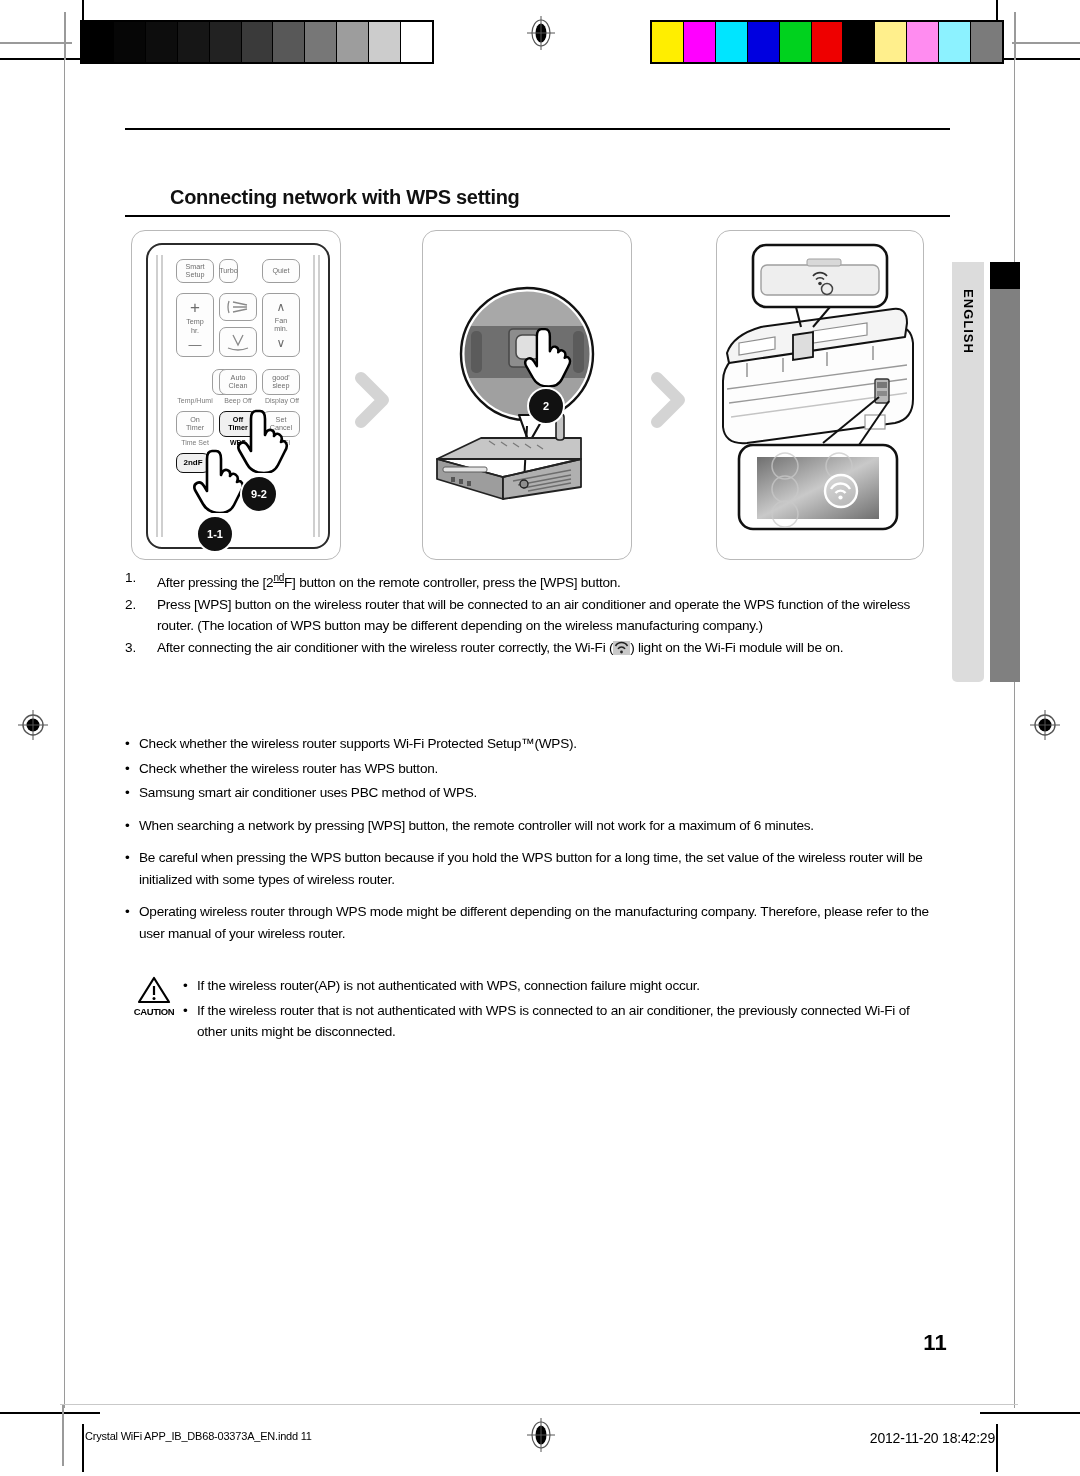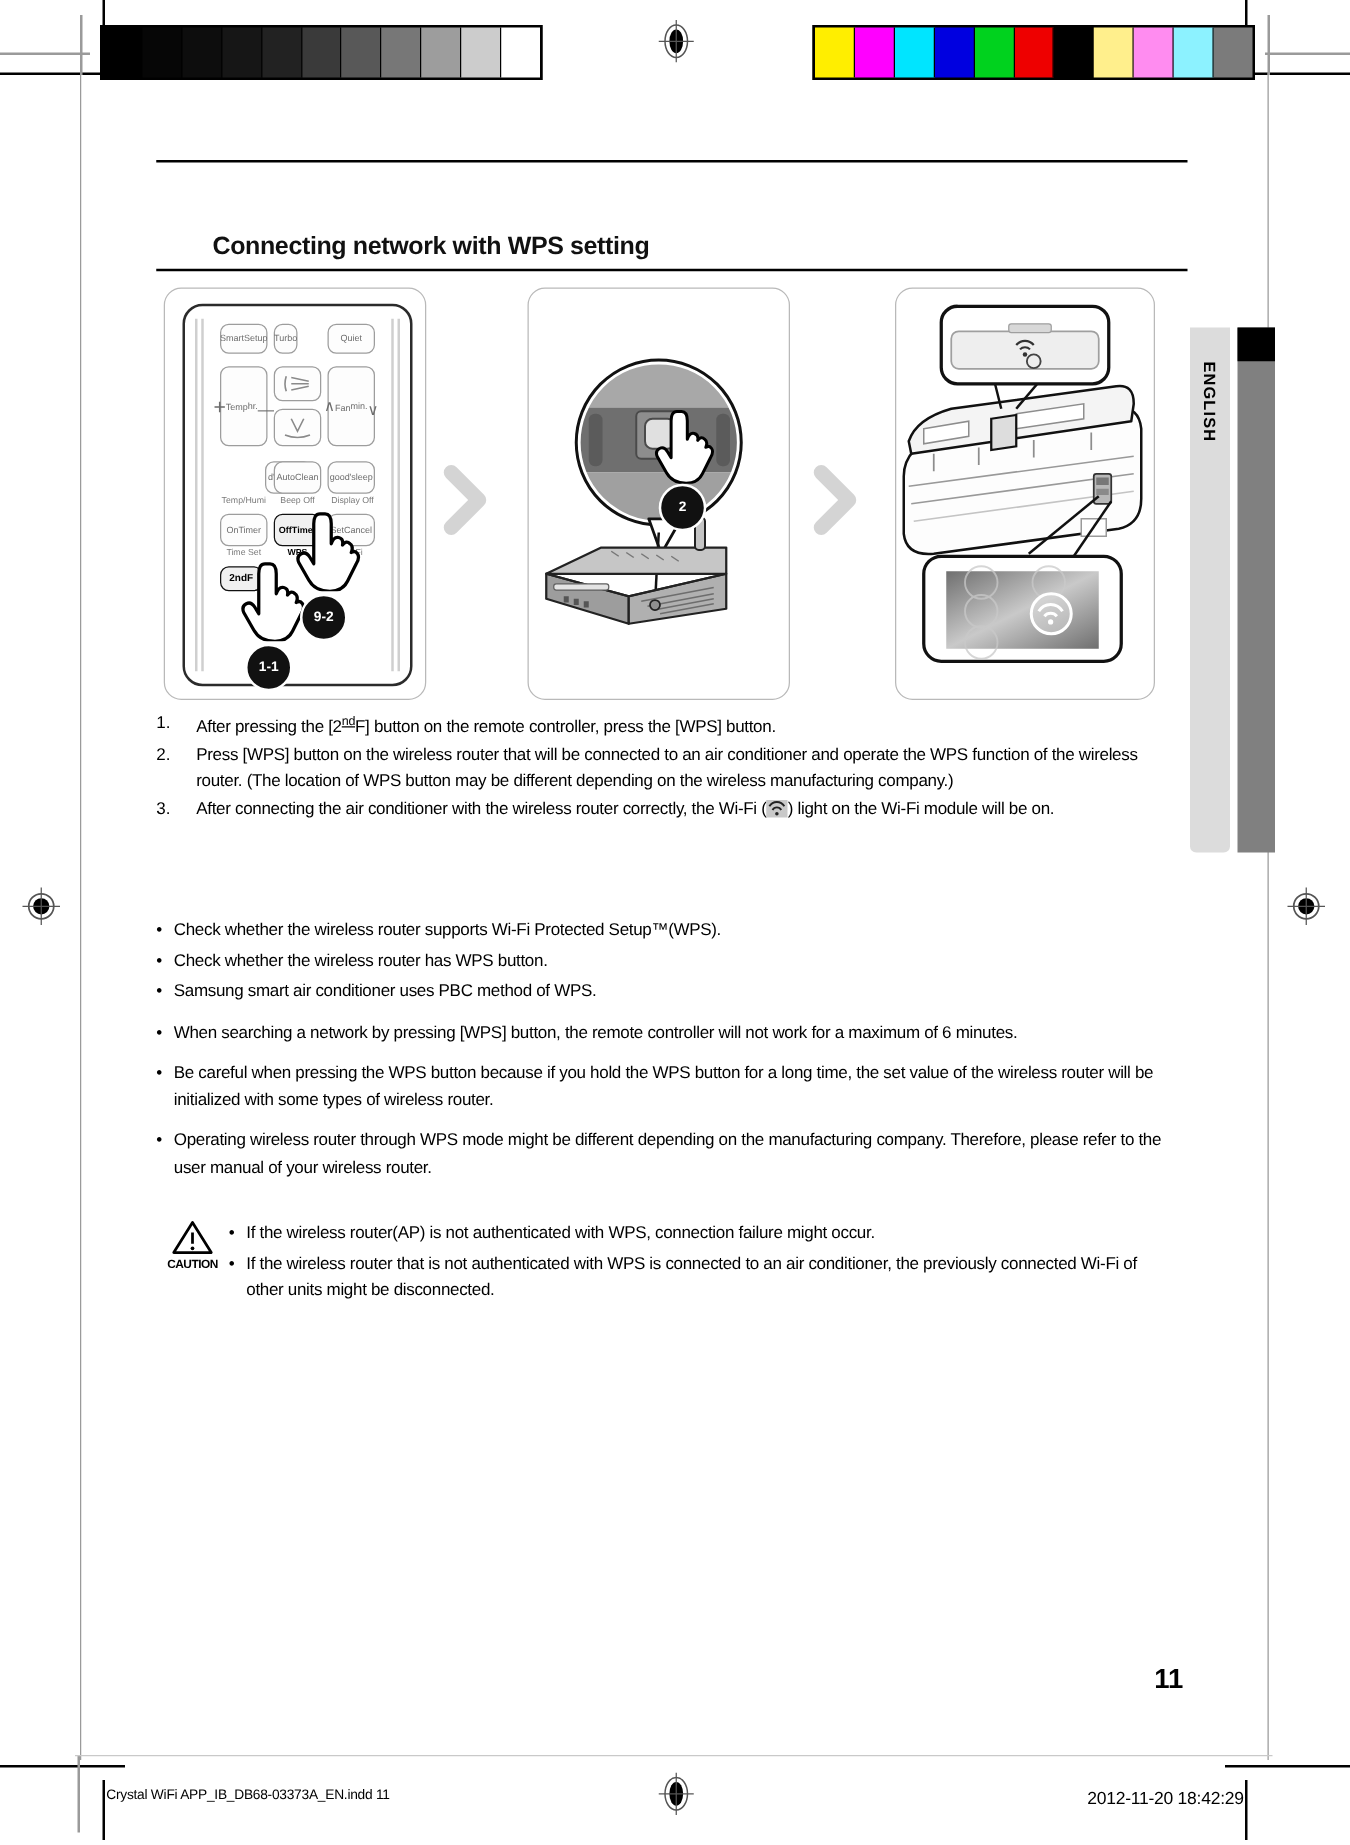--- a/index.html
+++ b/index.html
@@ -30,21 +30,21 @@
   #panel2{left:422px;width:208px;height:328px;}
   #panel3{left:716px;width:206px;height:328px;}
 
   .chev{position:absolute;top:372px;width:40px;height:56px;}
 
   
   .remote{position:absolute;left:14px;top:12px;width:180px;height:302px;
           border:2.2px solid #2b2b2b;border-radius:16px;background:#fff;}
   .remote .rail{position:absolute;top:10px;width:2px;height:282px;background:#cfcfcf;}
   .btn{position:absolute;box-sizing:border-box;border:1.3px solid #9d9d9d;border-radius:7px;
-       background:#fdfdfd;display:flex;flex-direction:row;align-items:center;justify-content:center;
+       background:#fdfdfd;display:flex;flex-direction:column;align-items:center;justify-content:center;
        font-size:7.2px;line-height:8.4px;color:#6d6d6d;text-align:center;}
   .btn.dark{border-color:#111;border-width:1.8px;color:#000;font-weight:bold;background:#f0f0f0;}
   .sublabel{position:absolute;font-size:7px;color:#7b7b7b;text-align:center;}
   .sublabel.b{color:#000;font-weight:bold;}
 
   
   .hand{position:absolute;}
   .numbadge{position:absolute;border-radius:50%;background:#111;color:#fff;
             display:flex;align-items:center;justify-content:center;
             font-size:11px;font-weight:bold;border:2px solid #fff;}

